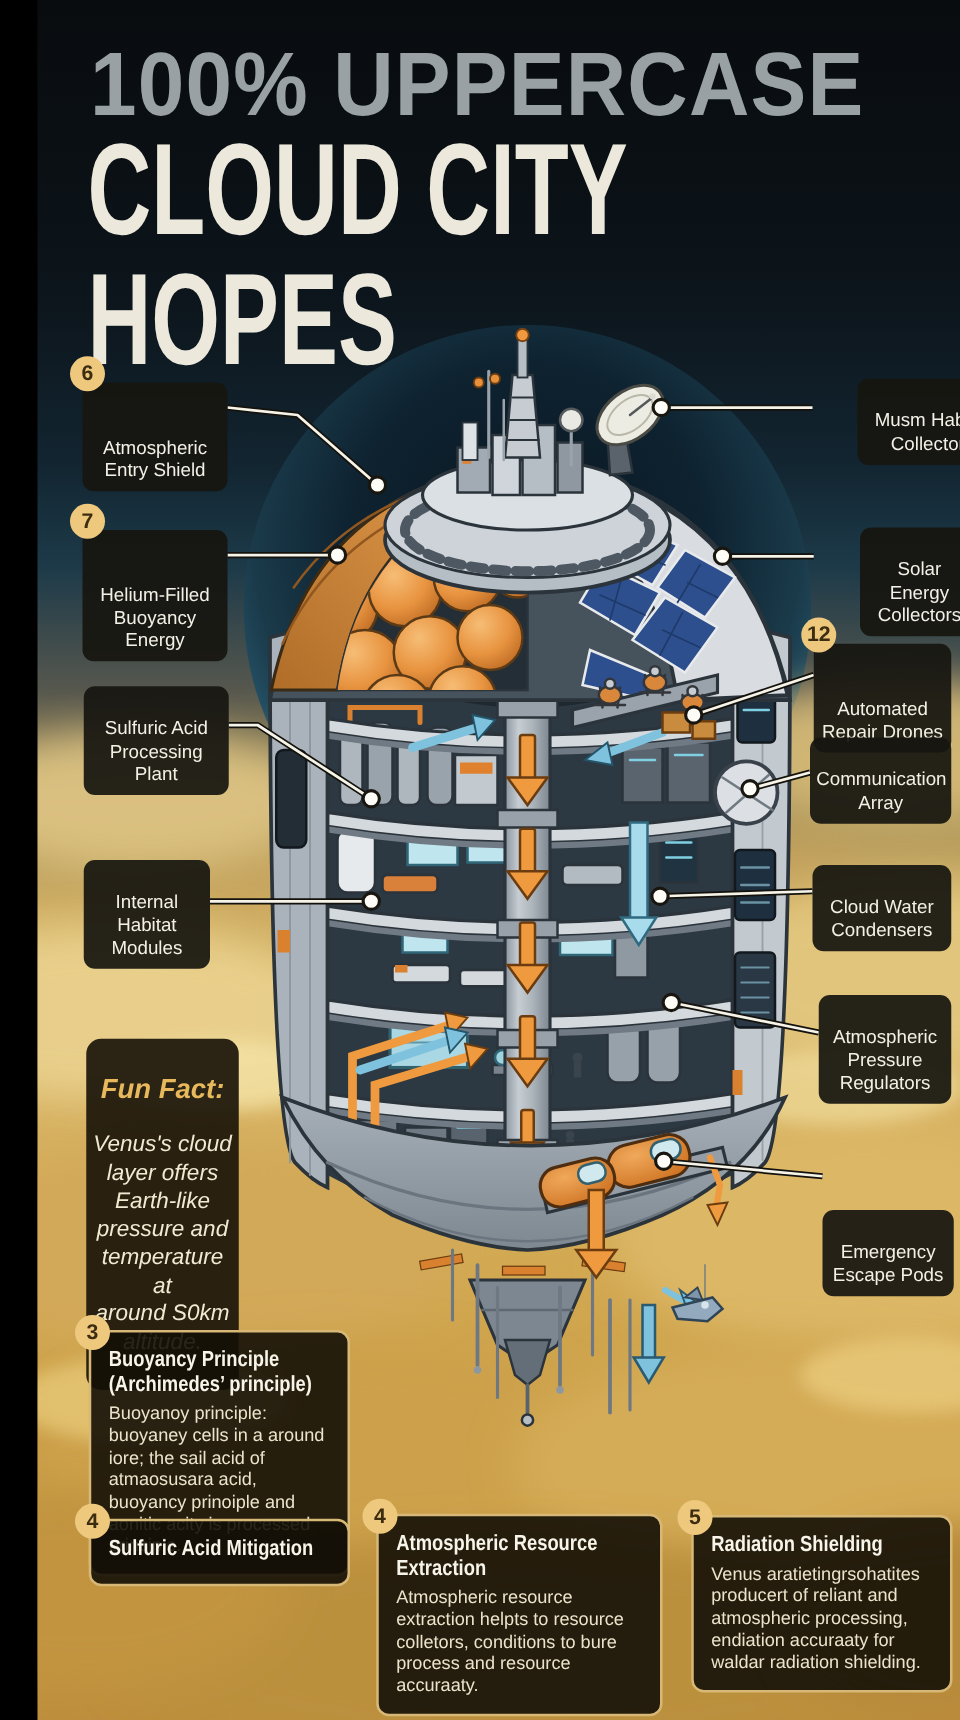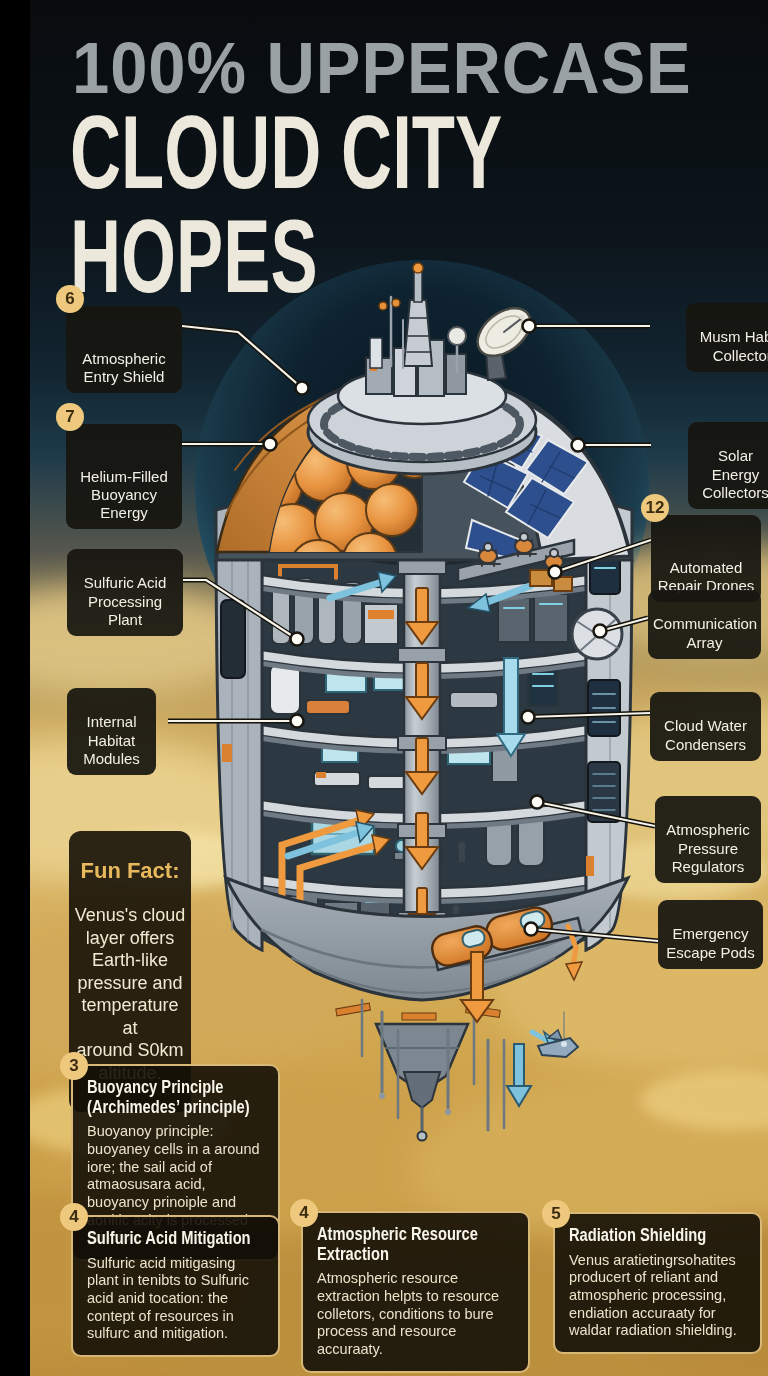--- a/index.html
+++ b/index.html
@@ -14,21 +14,21 @@
     font-size:72px;line-height:1;letter-spacing:1px;transform:scaleX(.93);transform-origin:left top;z-index:2;}
   .title-main{position:absolute;left:40px;top:100px;color:#ece9dc;font-weight:bold;
     font-size:104px;line-height:1;transform:scaleX(.68);transform-origin:left top;z-index:2;}
   .callout{position:absolute;box-sizing:border-box;background:rgba(23,22,16,.93);border-radius:9px;
     color:#f3f0e6;text-align:center;padding:7px 5px;font-size:15px;line-height:1.22;
     white-space:pre-line;z-index:3;}
   .badge{position:absolute;width:28px;height:28px;border-radius:50%;background:#edc87d;color:#3c2d10;
     font-weight:bold;font-size:17px;line-height:28px;text-align:center;z-index:4;}
   .callout .badge{left:-10px;top:-21px;}
   .funfact{position:absolute;box-sizing:border-box;background:rgba(28,22,10,.93);border-radius:12px;
-    color:#f1ead2;text-align:center;padding:10px 5px;z-index:3;white-space:pre-line;}
+    color:#f1ead2;text-align:center;padding:10px 5px;z-index:3;white-space:pre-line;font-style:italic;}
   .funfact h3{margin:0 0 4px;color:#e8b95c;font-size:22px;line-height:1.05;}
   .funfact p{margin:0;font-size:18px;line-height:1.25;}
   .infobox{position:absolute;box-sizing:border-box;background:rgba(20,16,7,.9);border:2px solid #d8b876;
     border-radius:10px;color:#ece3cb;padding:12px 12px 12px 14px;z-index:3;text-align:left;}
   .infobox .badge{left:-13px;top:-14px;}
   .infobox h3{margin:0 0 6px;color:#f7f4ea;font-size:17.5px;line-height:1.12;white-space:pre;
     transform:scaleX(.84);transform-origin:left top;}
   .infobox p{margin:0;font-size:14.5px;line-height:1.22;}
 </style>
 </head>
@@ -491,21 +491,21 @@
   <div class="callout" style="left:36px;top:424px;width:116px">
     <span class="badge">7</span>
     <span>Helium-Filled
 Buoyancy Energy</span>
   </div>
   <div class="callout" style="left:37px;top:549px;width:116px">
     <span>Sulfuric Acid
 Processing
 Plant</span>
   </div>
-  <div class="callout" style="left:37px;top:688px;width:89px">
+  <div class="callout" style="left:37px;top:688px;width:101px">
     <span>Internal
 Habitat
 Modules</span>
   </div>
 
   <div class="callout" style="left:656px;top:303px;width:120px">
     <span>Musm Habitat
 Collectors</span>
   </div>
   <div class="callout" style="left:658px;top:422px;width:95px">
@@ -523,21 +523,21 @@
   </div>
   <div class="callout" style="left:618px;top:590px;width:113px">
     <span>Communication
 Array</span>
   </div>
   <div class="callout" style="left:625px;top:796px;width:106px">
     <span>Atmospheric
 Pressure
 Regulators</span>
   </div>
-  <div class="callout" style="left:628px;top:900px;width:105px">
+  <div class="callout" style="left:628px;top:968px;width:105px">
     <span>Emergency
 Escape Pods</span>
   </div>
 
   <div class="funfact" style="left:39px;top:831px;width:122px">
     <h3>Fun Fact:</h3>
     <p>Venus's cloud
 layer offers
 Earth-like
 pressure and
@@ -548,21 +548,20 @@
 
   <div class="infobox" style="left:41px;top:1064px;width:209px">
     <span class="badge">3</span>
     <h3>Buoyancy Principle
 (Archimedes’ principle)</h3>
     <p>Buoyanoy principle: buoyaney cells in a around iore; the sail acid of atmaosusara acid, buoyancy prinoiple and aonitic acity is processed principle.</p>
   </div>
   <div class="infobox" style="left:41px;top:1215px;width:209px">
     <span class="badge">4</span>
     <h3>Sulfuric Acid Mitigation</h3>
-    <p>Sulfuric acid mitigasing plant in tenibts to Sulfuric acid anid tocation: the contept of resources in sulfurc and mitigation.</p>
   </div>
   <div class="infobox" style="left:271px;top:1211px;width:229px">
     <span class="badge">4</span>
     <h3>Atmospheric Resource
 Extraction</h3>
     <p>Atmospheric resource extraction helpts to resource colletors, conditions to bure process and resource accuraaty.</p>
   </div>
   <div class="infobox" style="left:523px;top:1212px;width:209px">
     <span class="badge">5</span>
     <h3>Radiation Shielding</h3>

